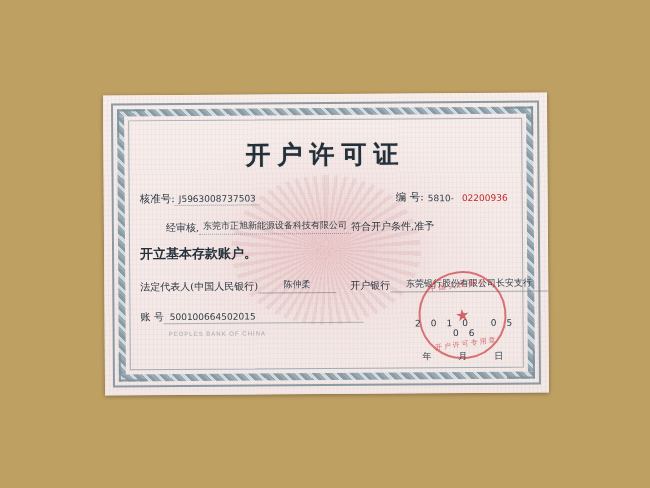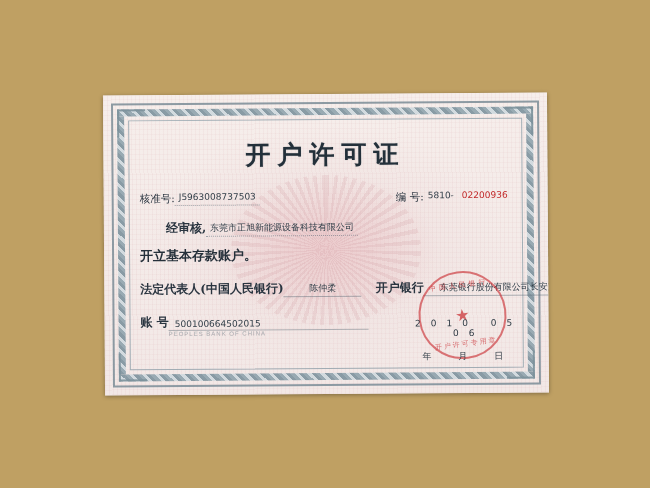--- a/index.html
+++ b/index.html
@@ -104,41 +104,41 @@
     color: #23303a;
     margin-top: 16px;
     text-shadow: 0 0 1px rgba(40,55,65,0.4);
   }
   .lbl {
     font-family: "DejaVu Serif", "Liberation Serif", serif;
     font-size: 10.5px;
     color: #2a3540;
     white-space: nowrap;
   }
-  .lbl.bigger { font-size: 12px; font-weight: bold; }
+  .lbl.bigger { font-size: 10px; font-weight: normal; }
   .val {
     font-family: "DejaVu Sans", sans-serif;
     font-size: 9px;
     color: #33404a;
     padding: 0 4px 1px 4px;
     white-space: nowrap;
   }
   .val.red { color: #c22a2a; }
   .val.underline-dotted {
     border-bottom: 1px dotted rgba(90,105,118,0.55);
   }
 
   .line-numbers {
     display: flex;
     justify-content: space-between;
     align-items: flex-end;
     margin-top: 20px;
     padding: 0 6px;
   }
-  .numgroup { display: flex; }
+  .numgroup { display: flex; align-items: flex-end; }
 
   .body-line {
     display: flex;
     align-items: flex-end;
     margin-top: 14px;
     padding: 0 6px;
   }
   .body-line .lead { padding-left: 26px; }
 
   .second-line {
@@ -276,20 +276,21 @@
         <div class="numgroup">
           <span class="lbl">编 号:</span>
           <span class="val">5810-</span>
           <span class="val red">02200936</span>
         </div>
       </div>
 
       <div class="body-line">
         <span class="lbl bigger lead">经审核,</span>
         <span class="val underline-dotted">东莞市正旭新能源设备科技有限公司</span>
+        <span class="lbl bigger">符合开户条件,准予</span>
       </div>
 
       <div class="second-line">开立基本存款账户。</div>
 
       <div class="field-row">
         <div class="seg">
           <span class="lbl bigger">法定代表人(中国人民银行)</span>
           <span class="val u">陈仲柔</span>
         </div>
         <div class="seg" style="margin-left:12px;">

